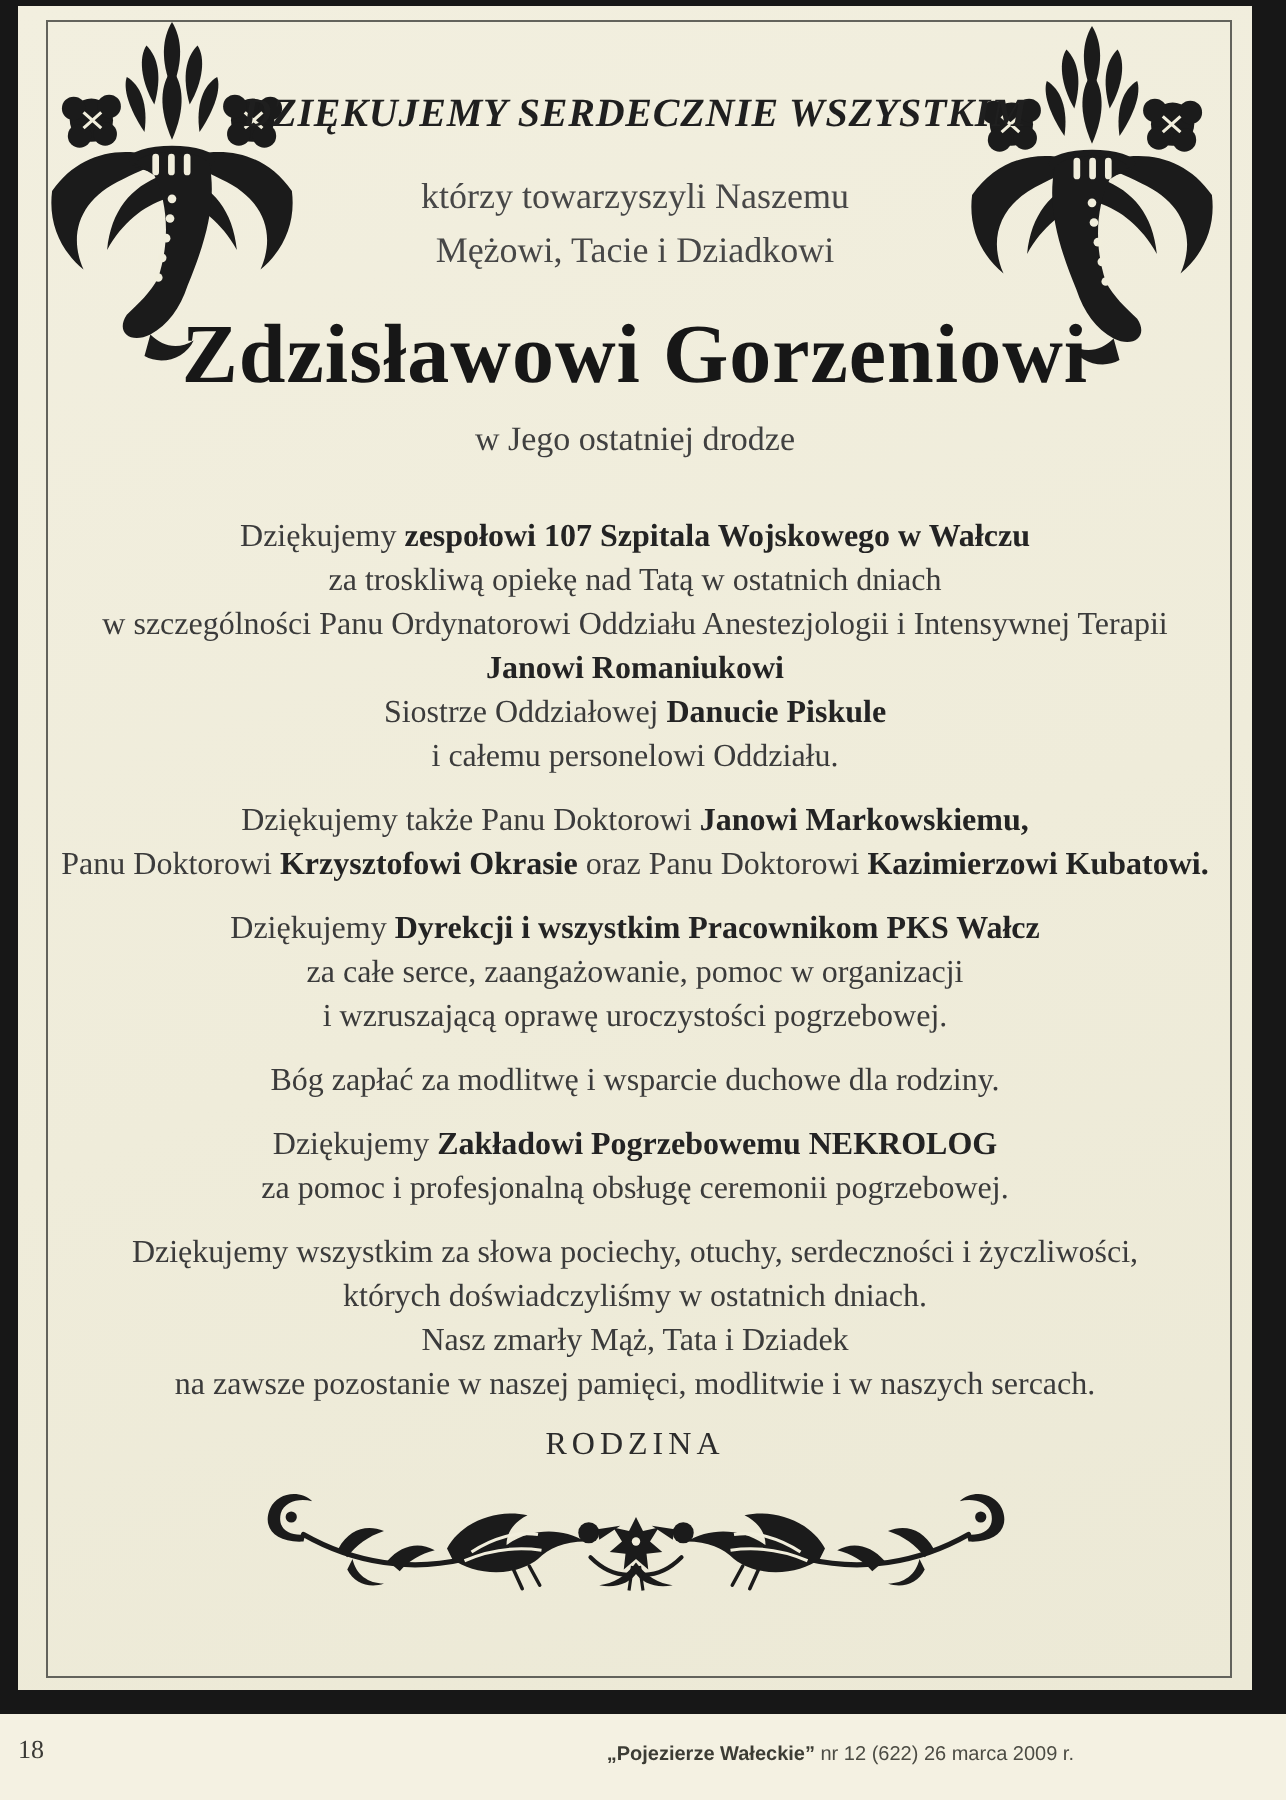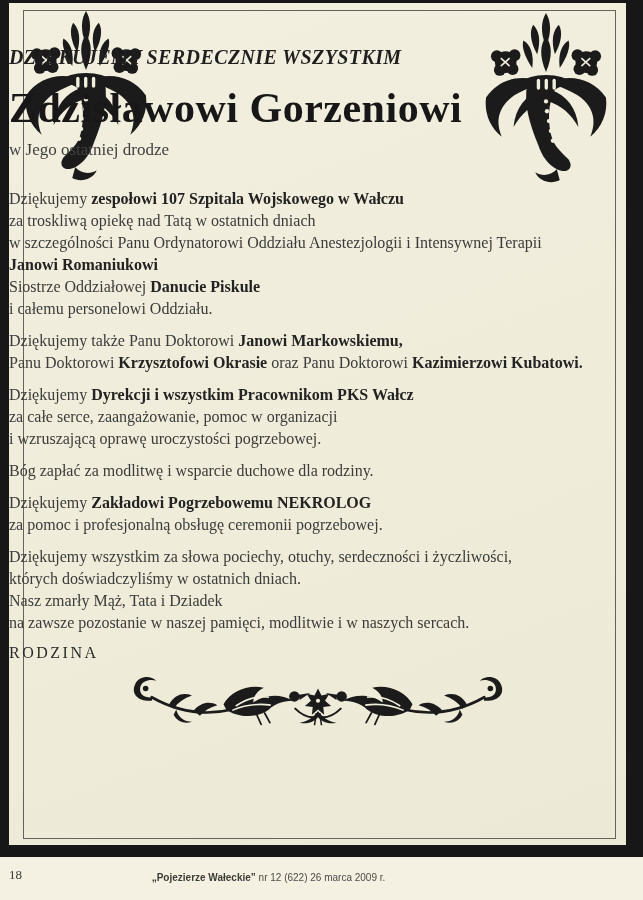--- a/index.html
+++ b/index.html
@@ -6,33 +6,33 @@
   .page{position:relative;width:643px;height:900px;background:#f4f1e2;overflow:hidden;
         font-family:"Liberation Serif", serif;}
   .frame{position:absolute;left:0;top:0;width:643px;height:857px;box-sizing:border-box;
          background:linear-gradient(160deg,#f2efdf 0%,#efecda 55%,#ece9d6 100%);
          border-style:solid;border-color:#171717;border-width:3px 17px 12px 9px;}
   .inner-rule{position:absolute;left:14px;top:7px;right:10px;bottom:6px;
               border:1px solid #63635c;pointer-events:none;}
   .orn{position:absolute;}
   .orn-left{left:13px;top:6px;width:128px;height:172px;}
   .orn-right{right:16px;top:8px;width:128px;height:172px;transform:scaleX(-1);}
-  .content{position:relative;padding-top:43px;color:#3b3b3b;}
+  .content{position:relative;padding-top:43px;text-align:center;color:#3b3b3b;}
   .hdr{font-size:20px;font-weight:700;font-style:italic;color:#1f1f1f;letter-spacing:.4px;}
   .subhdr{margin-top:16px;font-size:18px;line-height:27px;color:#474747;}
   .name{margin-top:16px;font-size:42px;line-height:1.1;font-weight:700;color:#171717;letter-spacing:.5px;}
   .subtitle{margin-top:9px;font-size:17px;color:#404040;}
   .paras{margin-top:28px;font-size:16px;line-height:22px;}
   .para{margin-bottom:10px;}
   .para .b{font-weight:700;color:#232323;}
   .sig{margin-top:6px;font-size:16px;letter-spacing:2.5px;color:#2b2b2b;}
   .band{display:block;margin:9px auto 0;width:432px;height:56px;}
   .footer{position:absolute;left:0;top:857px;width:537px;height:43px;}
   .pnum{position:absolute;left:9px;top:10px;font-size:13px;color:#3a3a36;}
-  .credit{position:absolute;left:0;right:0;top:15px;text-align:center;
+  .credit{position:absolute;left:0;right:0;top:15px;text-align:right;
           font-family:"Liberation Sans", sans-serif;font-size:10px;color:#4c4c44;}
   .credit b{font-weight:700;color:#3c3c34;}
   svg .ink{fill:#1b1b1b;}
   svg .paper{fill:#f1eedc;}
 </style>
 </head>
 <body>
 
 <div class="page">
   <div class="frame">
@@ -111,20 +111,24 @@
           <circle cx="64" cy="102" r="2.2"></circle>
           <circle cx="62" cy="112" r="2.2"></circle>
         <circle cx="60" cy="122" r="2.2"></circle>
           <circle cx="58" cy="132" r="2.2"></circle>
         <path d="M20,48 L29,56 M29,48 L20,56 M102,48 L111,56 M111,48 L102,56" stroke="#f1eedc" stroke-width="1.6" fill="none"></path>
       </g>
     </svg>
 
     <div class="content">
       <div class="hdr">DZIĘKUJEMY SERDECZNIE WSZYSTKIM</div>
+      <div class="subhdr">
+        <div>którzy towarzyszyli Naszemu</div>
+        <div>Mężowi, Tacie i Dziadkowi</div>
+      </div>
       <div class="name">Zdzisławowi Gorzeniowi</div>
       <div class="subtitle">w Jego ostatniej drodze</div>
 
       <div class="paras">
           <div class="para">
             <div><span>Dziękujemy </span><span class="b">zespołowi 107 Szpitala Wojskowego w Wałczu</span></div>
             <div><span>za troskliwą opiekę nad Tatą w ostatnich dniach</span></div>
             <div><span>w szczególności Panu Ordynatorowi Oddziału Anestezjologii i Intensywnej Terapii</span></div>
             <div><span class="b">Janowi Romaniukowi</span></div>
             <div><span>Siostrze Oddziałowej </span><span class="b">Danucie Piskule</span></div>

